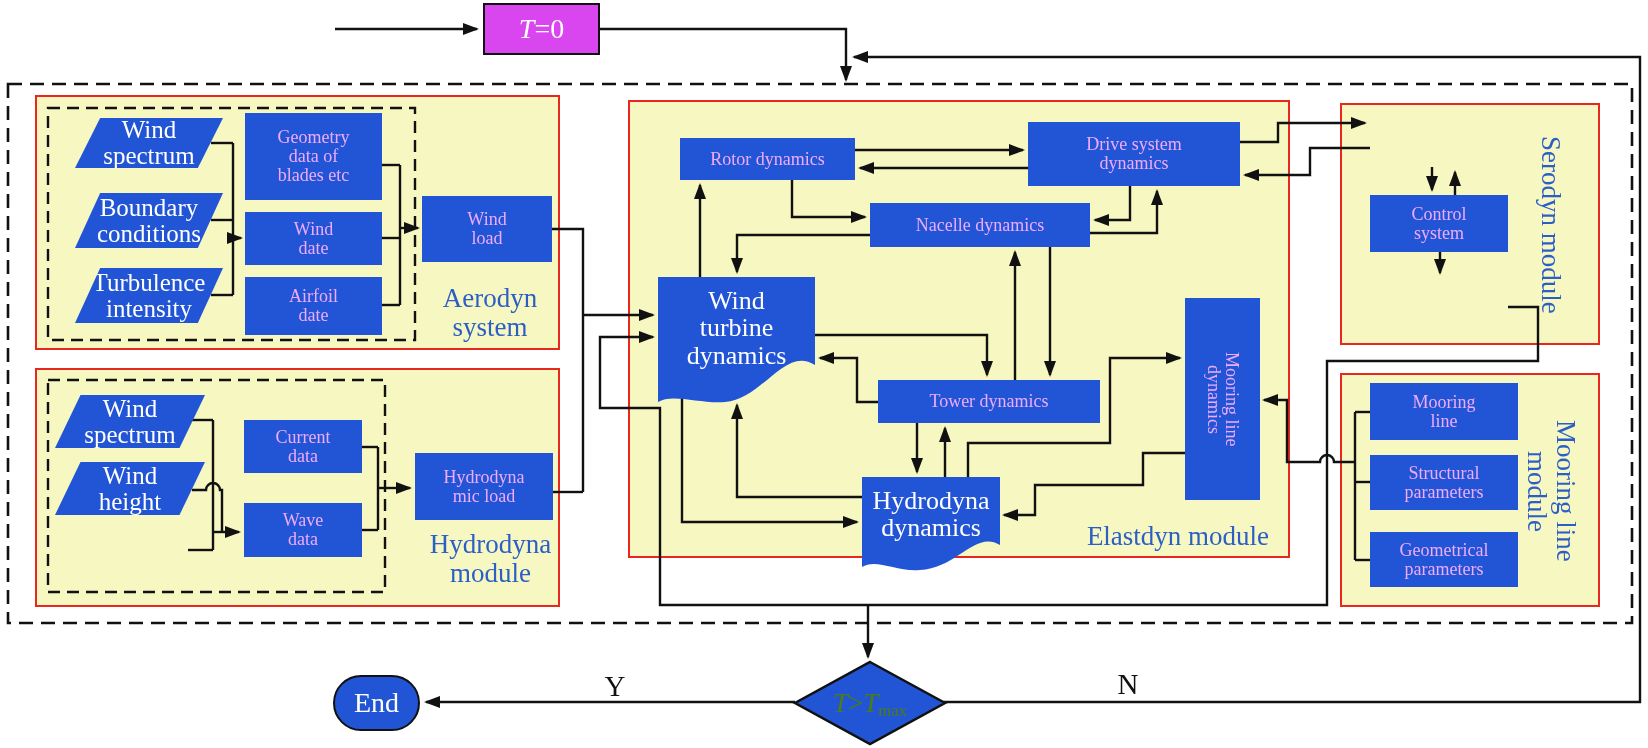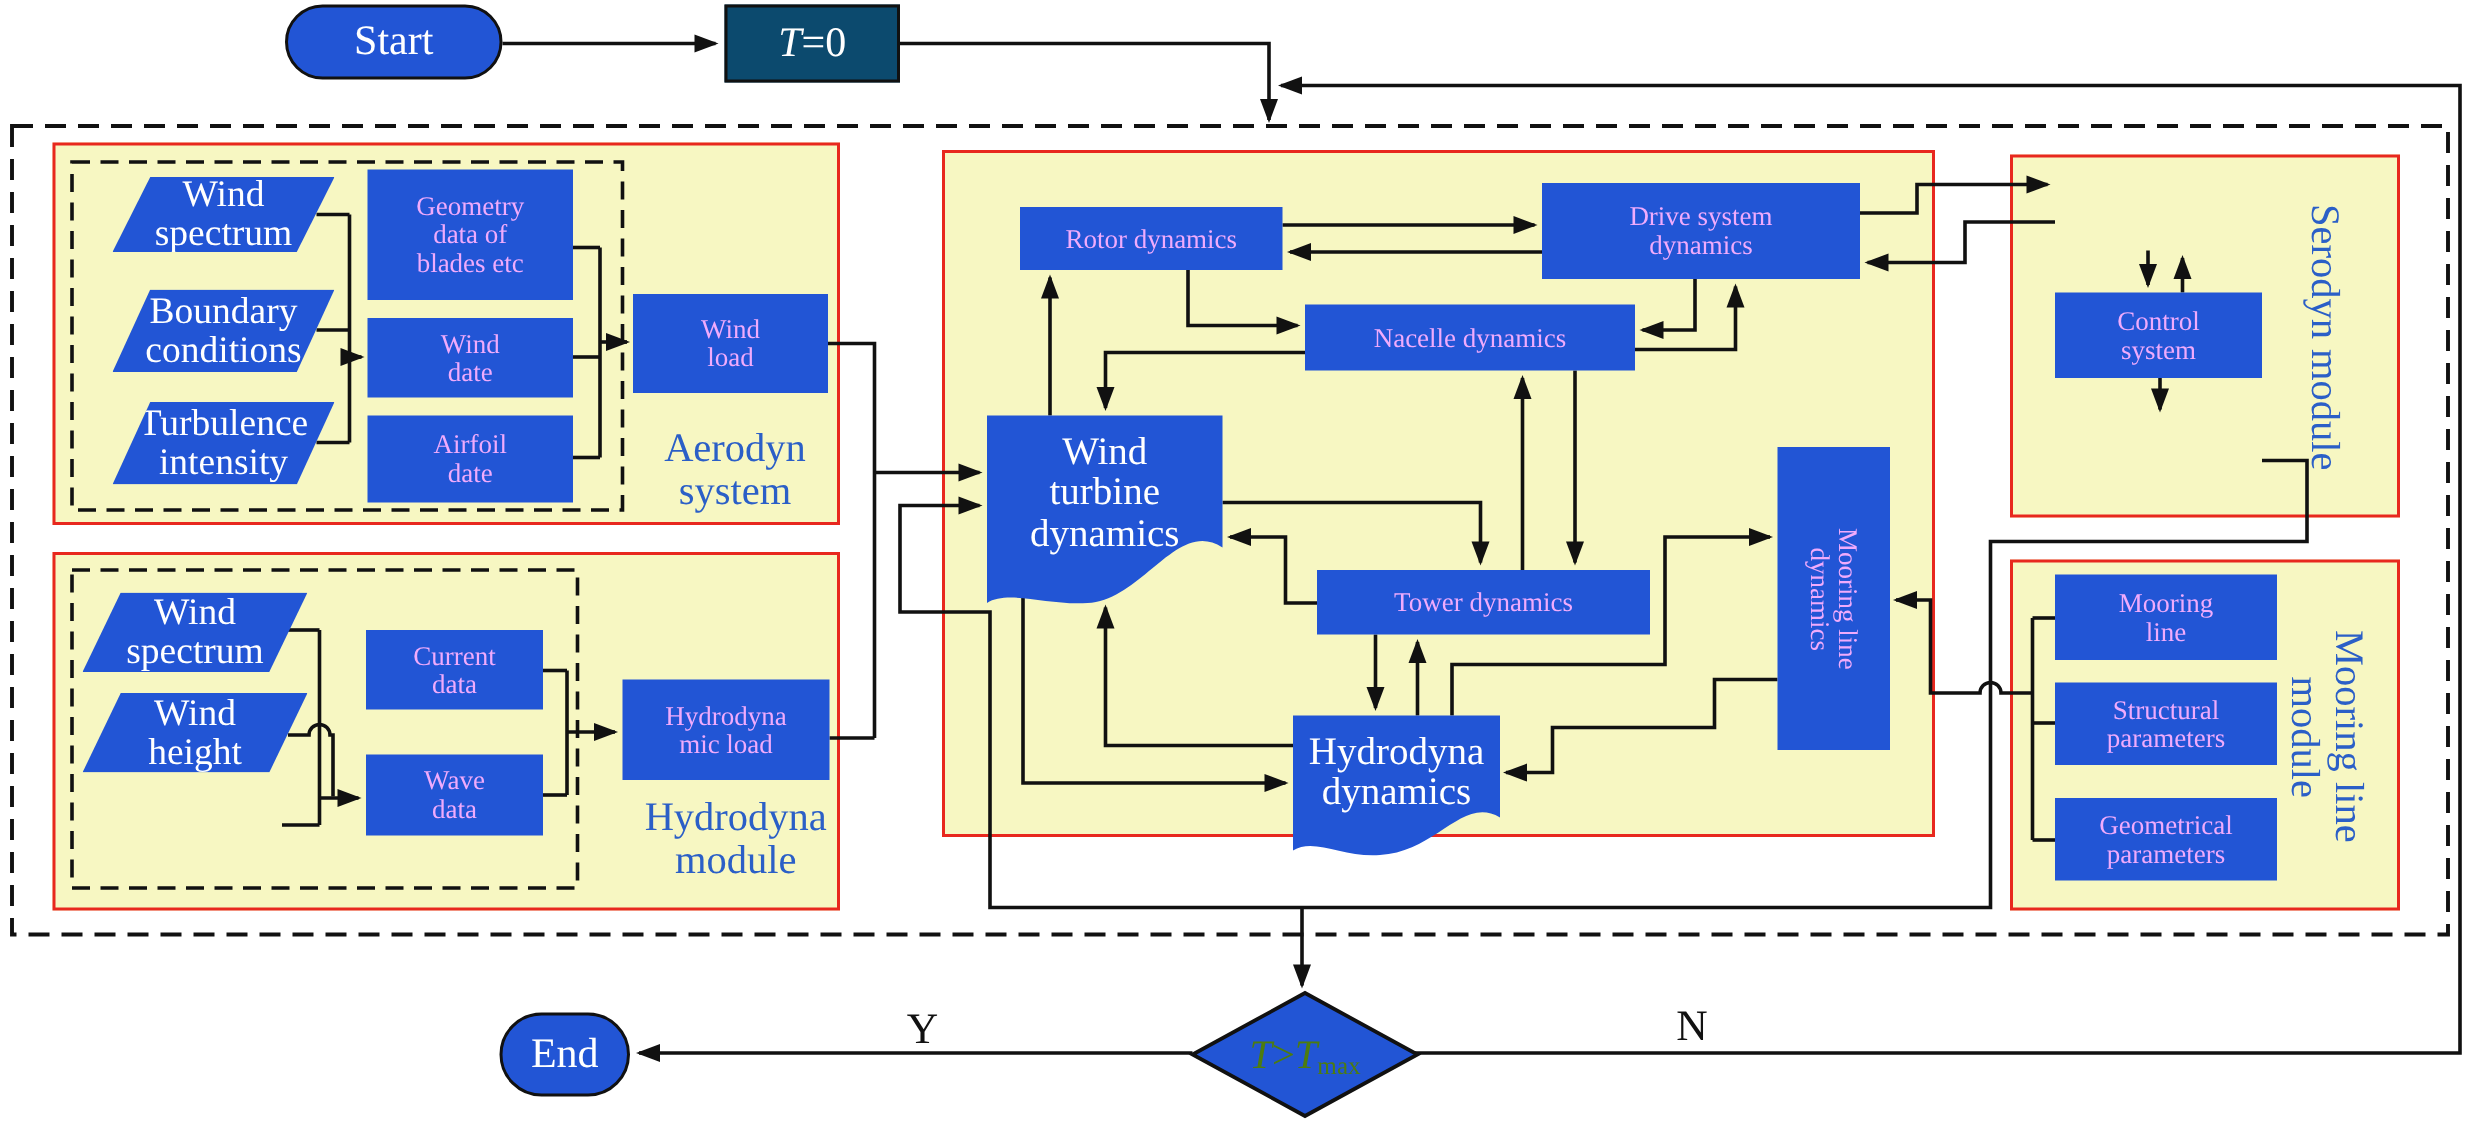--- a/index.html
+++ b/index.html
@@ -5,21 +5,21 @@
   html,body{margin:0;padding:0;background:#fff;}
   #canvas{position:relative;width:1648px;height:748px;background:#fff;
           font-family:"Liberation Serif","DejaVu Serif",serif;overflow:hidden;}
   .mod{position:absolute;background:#f7f7c2;border:2.4px solid #e8281e;box-sizing:border-box;z-index:1;}
   #wires{position:absolute;left:0;top:0;z-index:2;}
   .node,.para,.freetext,.tbox,.stadium,.label{position:absolute;display:flex;align-items:center;justify-content:center;
       text-align:center;white-space:pre-line;line-height:1.04;z-index:3;box-sizing:border-box;}
   .node{background:#2255d5;color:#f0abfc;font-size:18px;}
   .para{background:#2255d5;color:#fff;font-size:25px;clip-path:polygon(17% 0,100% 0,83% 100%,0 100%);}
   .stadium{background:#2255d5;color:#fff;font-size:28px;border:2.5px solid #111;border-radius:30px;}
-  .tbox{background:#0c4a6e;color:#fff;font-size:28px;border:2.5px solid #111;}
+  .tbox{background:#d946ef;color:#fff;font-size:28px;border:2.5px solid #111;}
   .label{color:#2b5fc7;font-size:27px;line-height:1.08;}
   .vtext{writing-mode:vertical-rl;}
   .freetext{color:#111;font-size:29px;}
   .it{font-style:italic;}
   sub,.sub{font-size:0.62em;vertical-align:baseline;position:relative;top:0.25em;}
 </style>
 </head>
 <body>
 
 <div id="canvas">
@@ -103,23 +103,20 @@
 
       <path d="M868,605 V657" marker-end="url(#ah)"></path>
       <path d="M795,702 H426" marker-end="url(#ah)"></path>
     </g>
 
     <path fill="#2255d5" d="M658,277 H815 V365 C785,345 762,400 725,402 C700,404 672,393 658,402 Z"></path>
     <path fill="#2255d5" d="M862,477 H1000 V545 C975,530 958,568 920,570 C896,572 876,558 862,567 Z"></path>
     <polygon points="870,662 945,703 870,744 795,703" fill="#2255d5" stroke="#111" stroke-width="2.5"></polygon>
   </svg>
 
-  <div class="stadium" style="left:190px;top:3px;width:145px;height:50px;">
-    <span>Start</span>
-  </div>
   <div class="tbox" style="left:483px;top:3px;width:117px;height:52px;">
     <span><span class="it">T</span><span>=0</span></span>
   </div>
 
   <div class="para" style="left:75px;top:118px;width:148px;height:50px;">Wind
 spectrum</div>
   <div class="para" style="left:75px;top:268px;width:148px;height:55px;">Turbulence
 intensity</div>
   <div class="para" style="left:75px;top:193px;width:148px;height:55px;">Boundary
 conditions</div>
@@ -153,20 +150,21 @@
 dynamics</div>
   <div class="node" style="left:870px;top:203px;width:220px;height:44px;">Nacelle dynamics</div>
   <div class="freetext" style="left:660px;top:282px;width:153px;height:92px;color:#fff;font-size:26px;">Wind
 turbine
 dynamics</div>
   <div class="node" style="left:878px;top:380px;width:222px;height:43px;">Tower dynamics</div>
   <div class="freetext" style="left:864px;top:483px;width:134px;height:62px;color:#fff;font-size:26px;">Hydrodyna
 dynamics</div>
   <div class="node vtext" style="left:1185px;top:298px;width:75px;height:202px;">Mooring line
 dynamics</div>
+  <div class="label" style="left:1068px;top:520px;width:220px;height:34px;">Elastdyn module</div>
 
   <div class="node" style="left:1370px;top:195px;width:138px;height:57px;">Control
 system</div>
   <div class="label vtext" style="left:1528px;top:112px;width:44px;height:225px;">Serodyn module</div>
 
   <div class="node" style="left:1370px;top:383px;width:148px;height:57px;">Mooring
 line</div>
   <div class="node" style="left:1370px;top:455px;width:148px;height:55px;">Structural
 parameters</div>
   <div class="node" style="left:1370px;top:532px;width:148px;height:55px;">Geometrical

